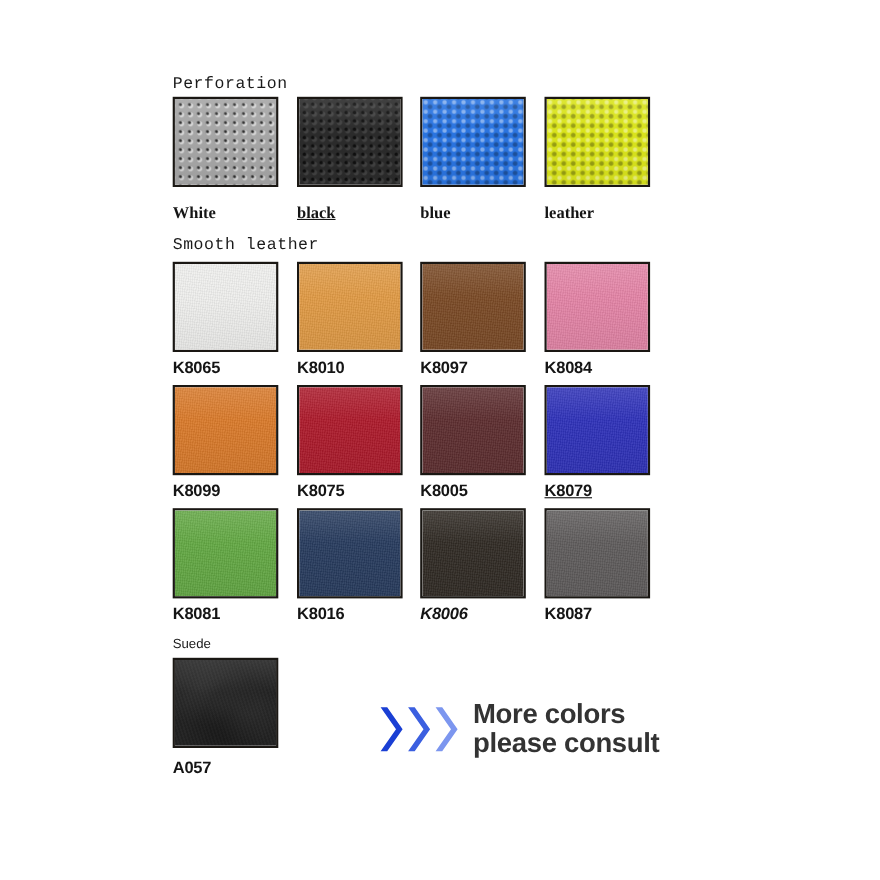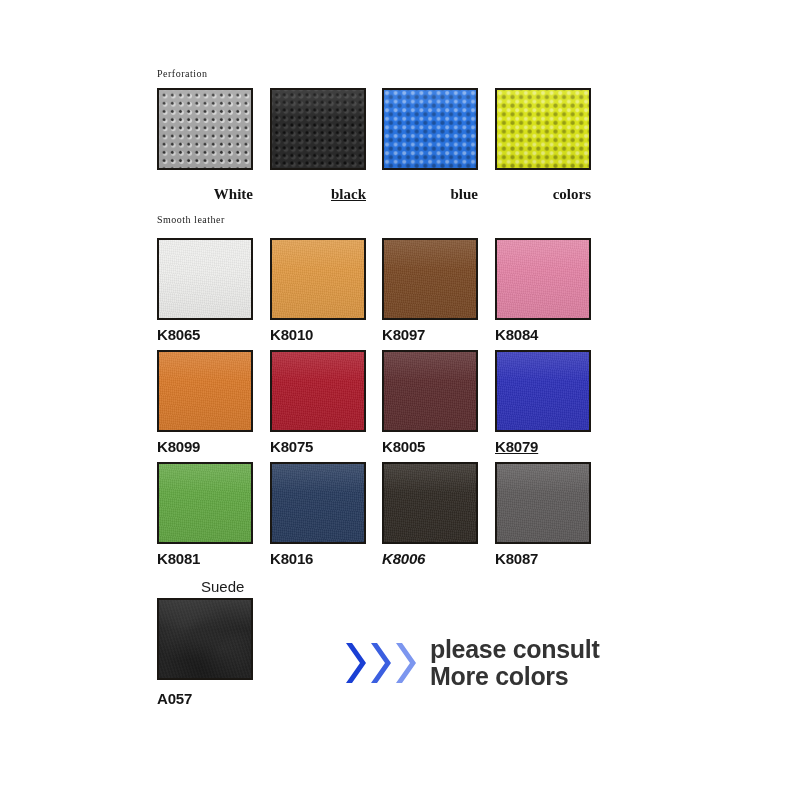--- a/index.html
+++ b/index.html
@@ -19,31 +19,30 @@
     position: absolute;
     left: 0;
     top: 0;
     width: 800px;
     height: 800px;
   }
 
   
   .section-header {
     position: absolute;
-    font-family: Liberation Serif, serif;
-    font-size: 10px;
+    font-family: Liberation Mono, monospace;
+    font-size: 15px;
     color: #1b1b1b;
     letter-spacing: 0.5px;
     white-space: pre;
   }
   .section-header.sans {
     font-family: "Liberation Sans", sans-serif;
-    font-size: 15px;
+    font-size: 12px;
     letter-spacing: 0px;
-    margin-left: 44px;
   }
 
   
   .swatch {
     position: absolute;
     width: 96px;
     height: 82px;
     border: 2px solid #1a1713;
     box-sizing: border-box;
     overflow: hidden;
@@ -113,21 +112,21 @@
   .swatch-label.code {
     font-family: "Liberation Sans", sans-serif;
     font-weight: bold;
     font-size: 15px;
     letter-spacing: -0.2px;
   }
   .swatch-label.name {
     font-family: "Liberation Serif", serif;
     font-weight: bold;
     font-size: 15px;
-    text-align: right;
+    text-align: left;
     width: 96px;
   }
 
   
   #more-colors {
     position: absolute;
     left: 344px;
     top: 636px;
     display: flex;
     align-items: center;
@@ -174,21 +173,21 @@
       <div class="fill" style="background: rgb(42, 116, 224);"></div>
       <div class="tex tex-emboss"></div>
       <div class="sheen"></div>
     </div>
     <div class="swatch-label name" style="left: 382px; top: 186px;">blue</div>
     <div class="swatch" title="yellow" style="left: 495px; top: 88px;">
       <div class="fill" style="background: rgb(217, 227, 28);"></div>
       <div class="tex tex-emboss"></div>
       <div class="sheen"></div>
     </div>
-    <div class="swatch-label name" style="left: 495px; top: 186px;">colors</div>
+    <div class="swatch-label name" style="left: 495px; top: 186px;">leather</div>
     <div class="section-header" style="left: 157px; top: 214px;">Smooth leather</div>
     <div class="swatch" title="K8065" style="left: 157px; top: 238px;">
       <div class="fill" style="background: rgb(238, 238, 236);"></div>
       <div class="tex tex-grain"></div>
       <div class="sheen"></div>
     </div>
     <div class="swatch-label code" style="left: 157px; top: 326px;">K8065</div>
     <div class="swatch" title="K8010" style="left: 270px; top: 238px;">
       <div class="fill" style="background: rgb(224, 154, 69);"></div>
       <div class="tex tex-grain"></div>
@@ -268,17 +267,17 @@
           <path d="M2 2 L8 2 L22 22 L8 42 L2 42 L16 22 Z" fill="#1a3fd4"></path>
         </svg>
         <svg class="chev" viewBox="0 0 24 44">
           <path d="M2 2 L8 2 L22 22 L8 42 L2 42 L16 22 Z" fill="#3b5fe0"></path>
         </svg>
         <svg class="chev" viewBox="0 0 24 44">
           <path d="M2 2 L8 2 L22 22 L8 42 L2 42 L16 22 Z" fill="#7c96ef"></path>
         </svg>
       </div>
       <div class="more-text" style="color: rgb(51, 51, 51);">
+        <span>More colors</span>
         <span>please consult</span>
-        <span>More colors</span>
       </div>
     </div>
   </div>
 
 </body></html>

